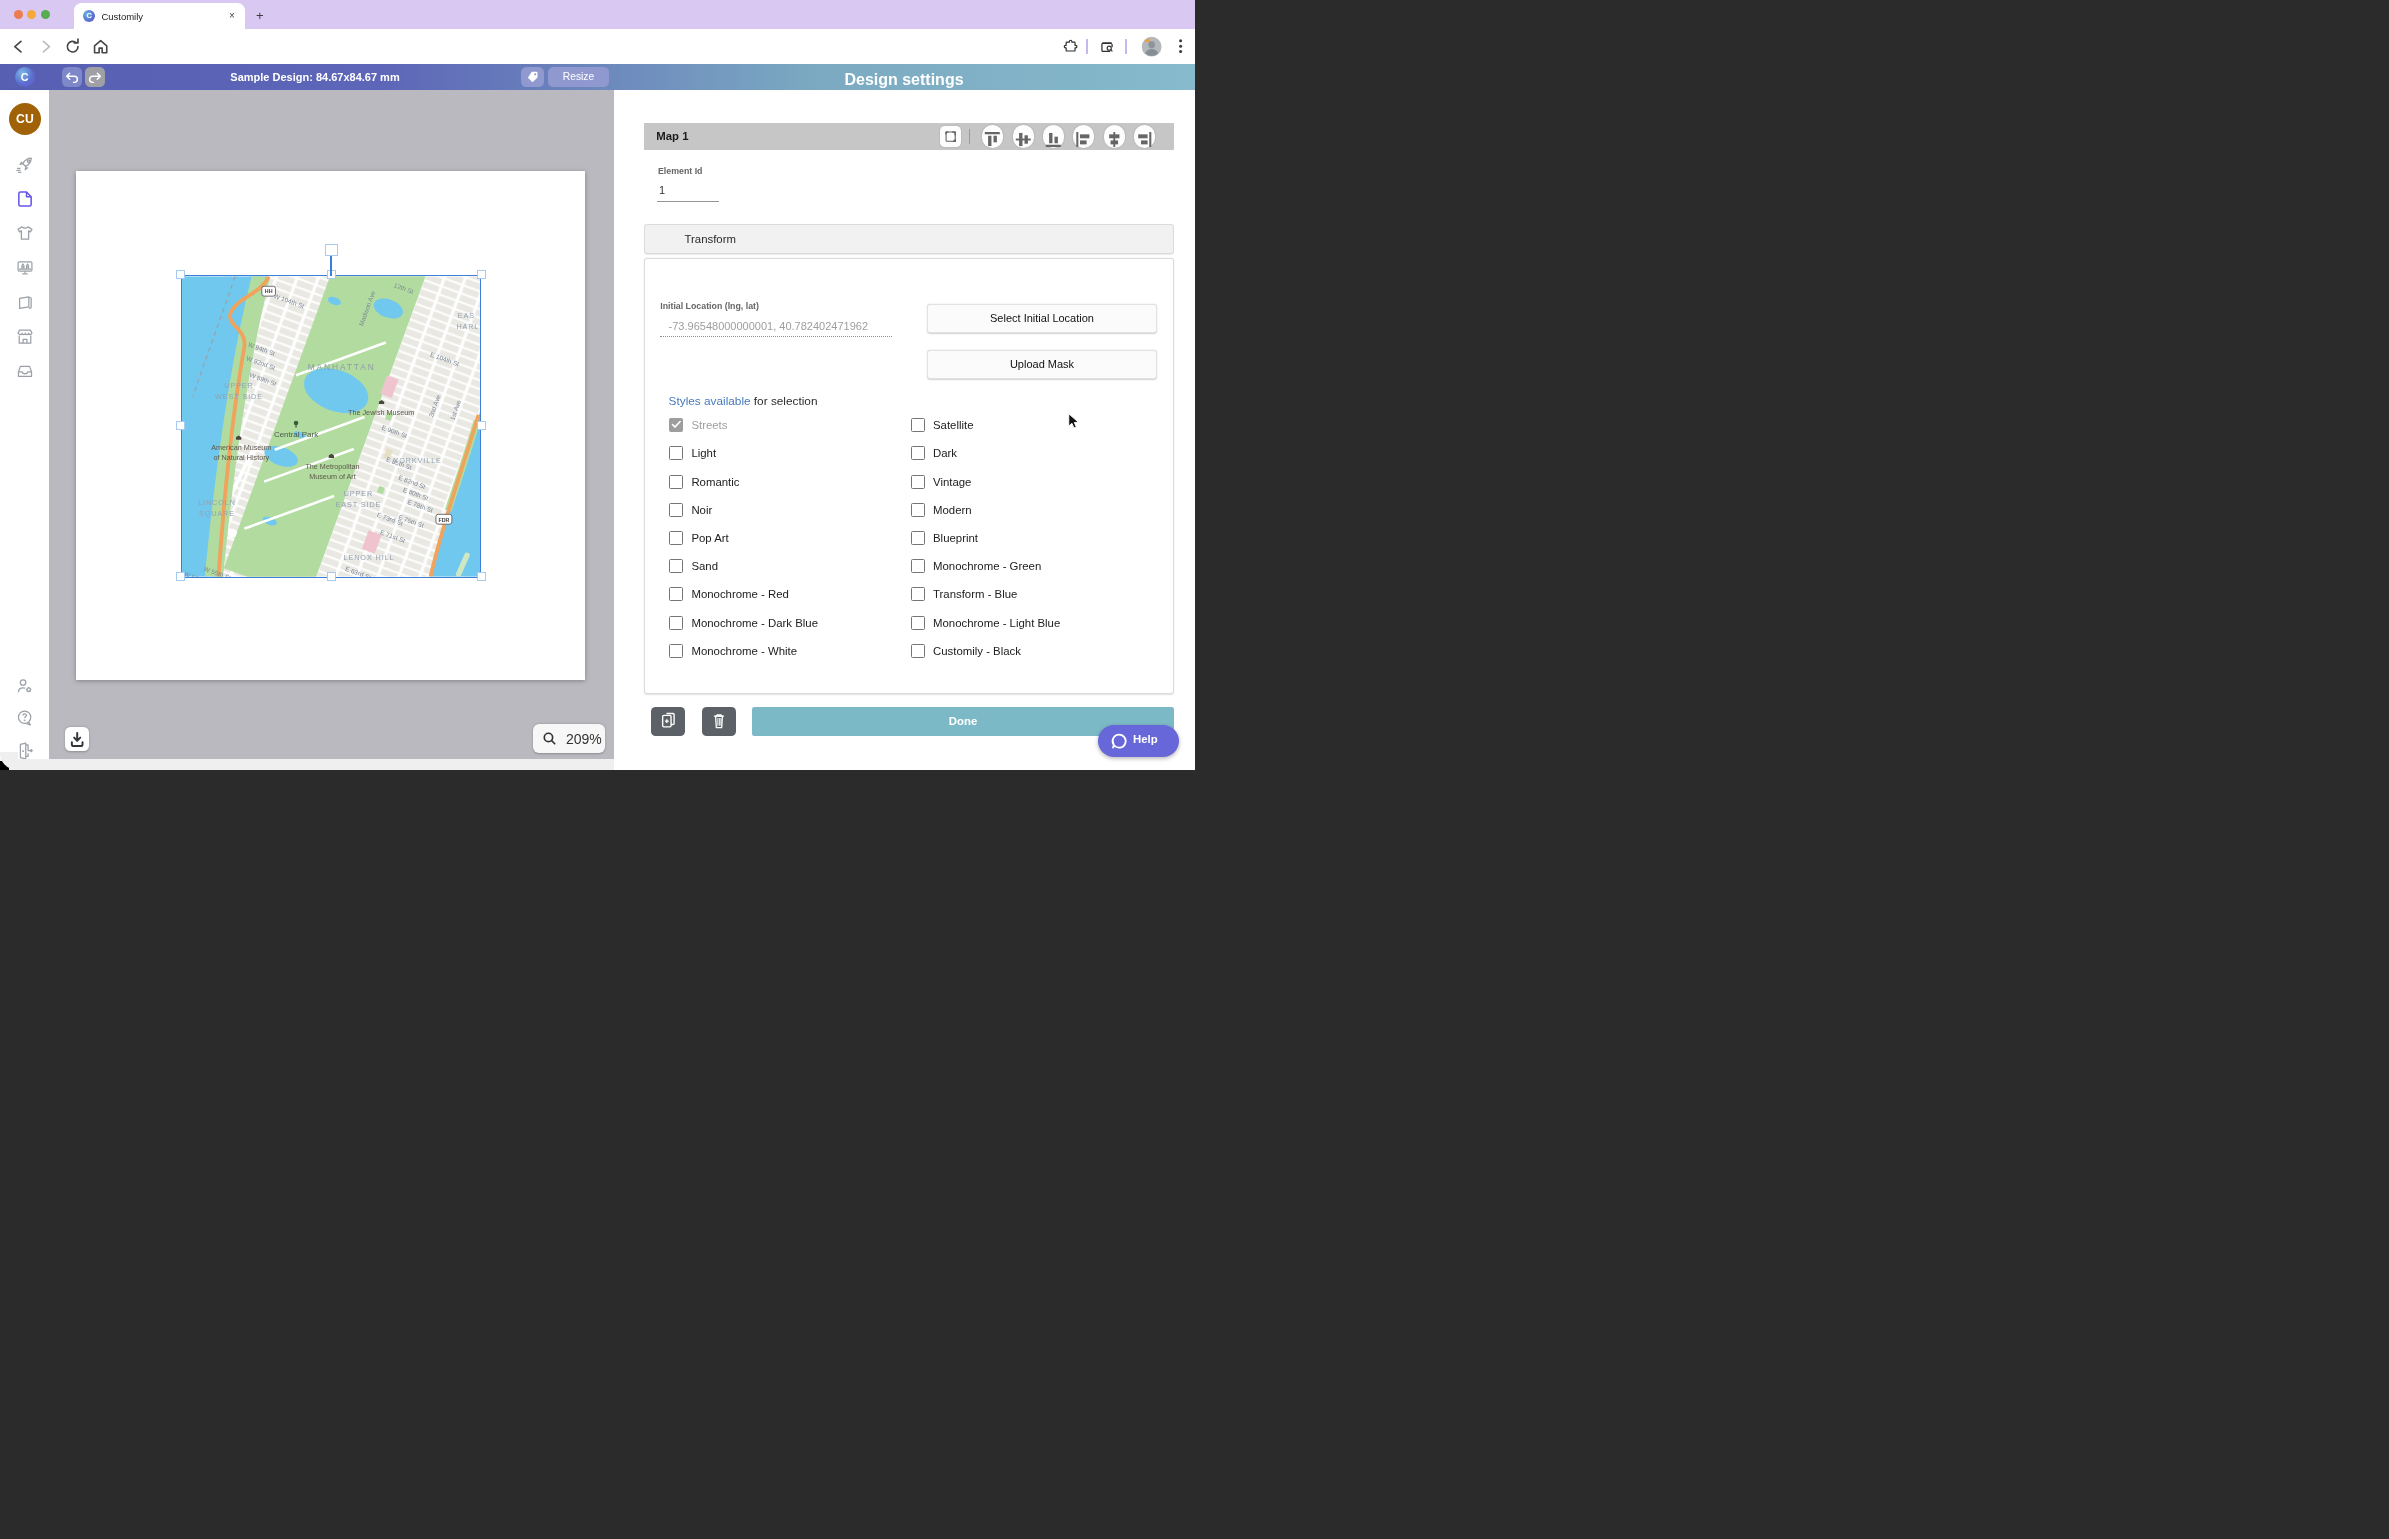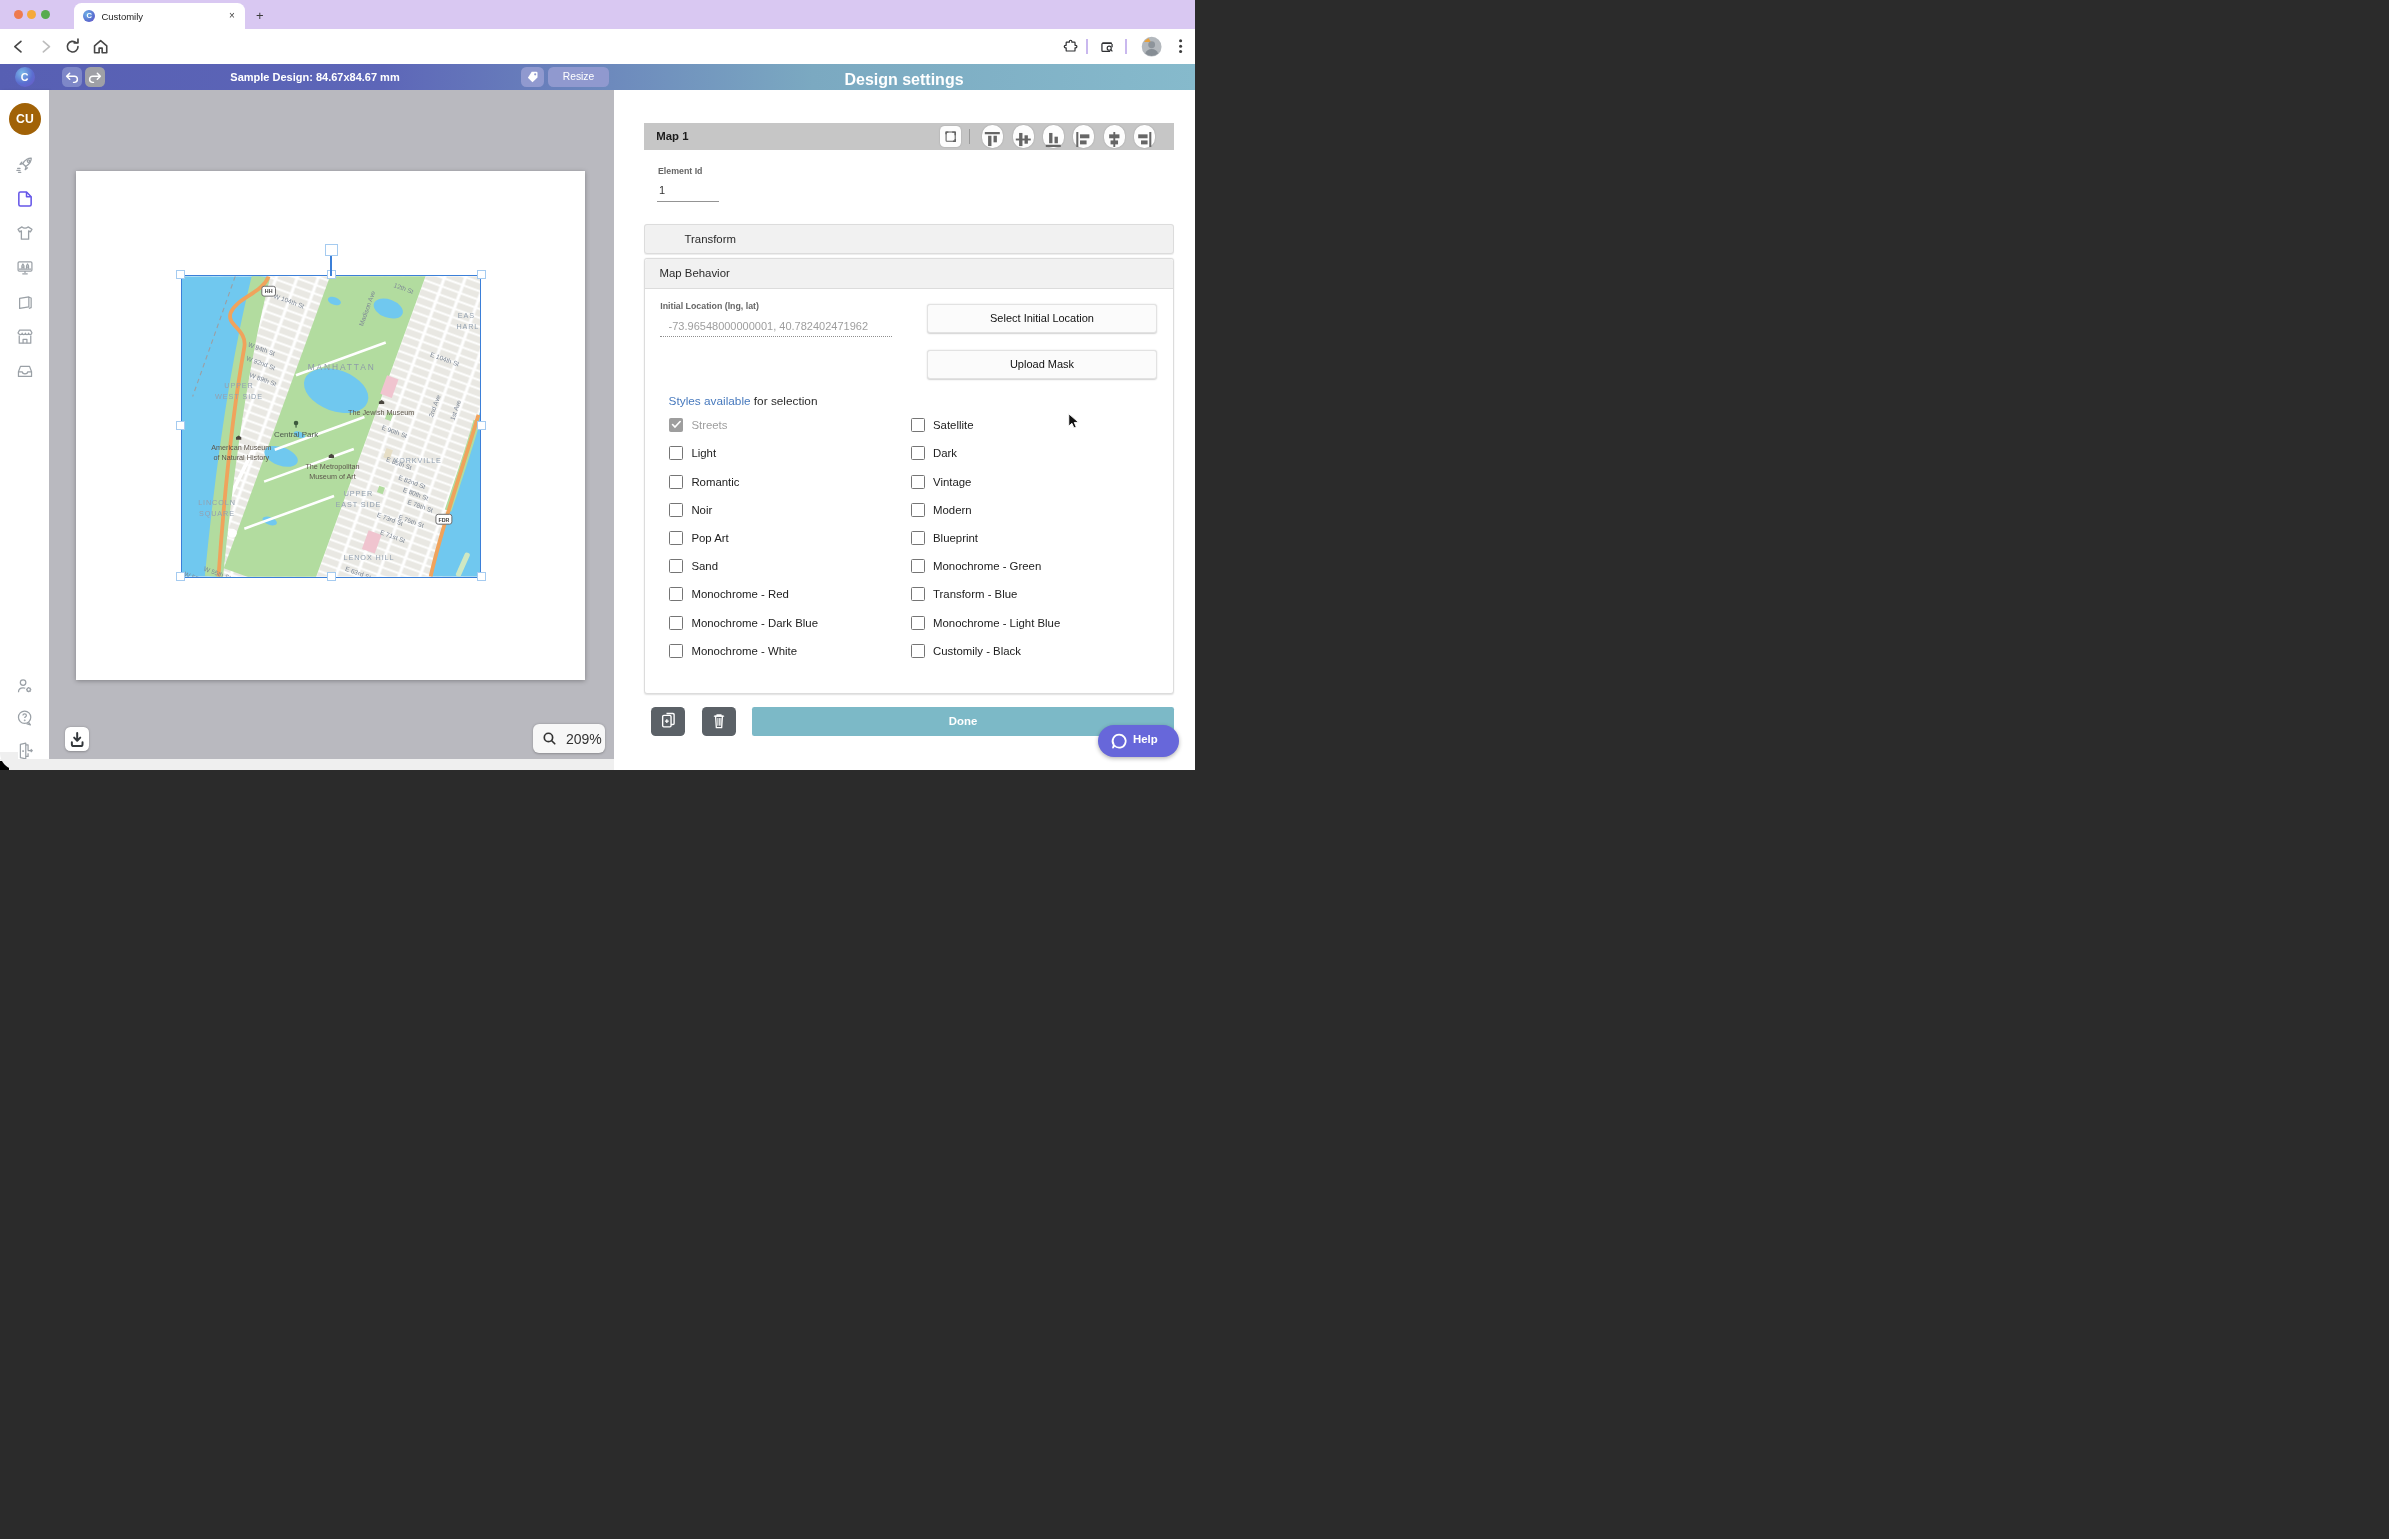--- a/index.html
+++ b/index.html
@@ -462,23 +462,20 @@
 
     <div class="abs lbl-s" style="left:44px;top:76px">Element Id</div>
     <div class="abs" id="elid-val">1</div>
     <div class="abs" id="elid-line"></div>
 
     <div class="abs section" style="top:134px;height:30px">
       <div class="t">Transform</div>
     </div>
 
     <div class="abs" id="mb-box">
-      <div class="abs" id="mb-head">
-        <div class="abs" style="left:14.5px;top:7.6px;font-size:11.4px;color:#2a2a2a">Map Behavior</div>
-      </div>
       <div class="abs lbl-s" style="left:15.2px;top:42px">Initial Location (lng, lat)</div>
       <div class="abs" id="iloc-val">-73.96548000000001, 40.782402471962</div>
       <div class="abs" id="iloc-line"></div>
       <div class="abs pbtn" style="top:45px"><span>Select Initial Location</span></div>
       <div class="abs pbtn" style="top:91px"><span>Upload Mask</span></div>
       <div class="abs" id="styles-line">
         <a href="#">Styles available</a><span> for selection</span>
       </div>
 
       <div class="cb-row" style="left:24.4px;top:152px;">

